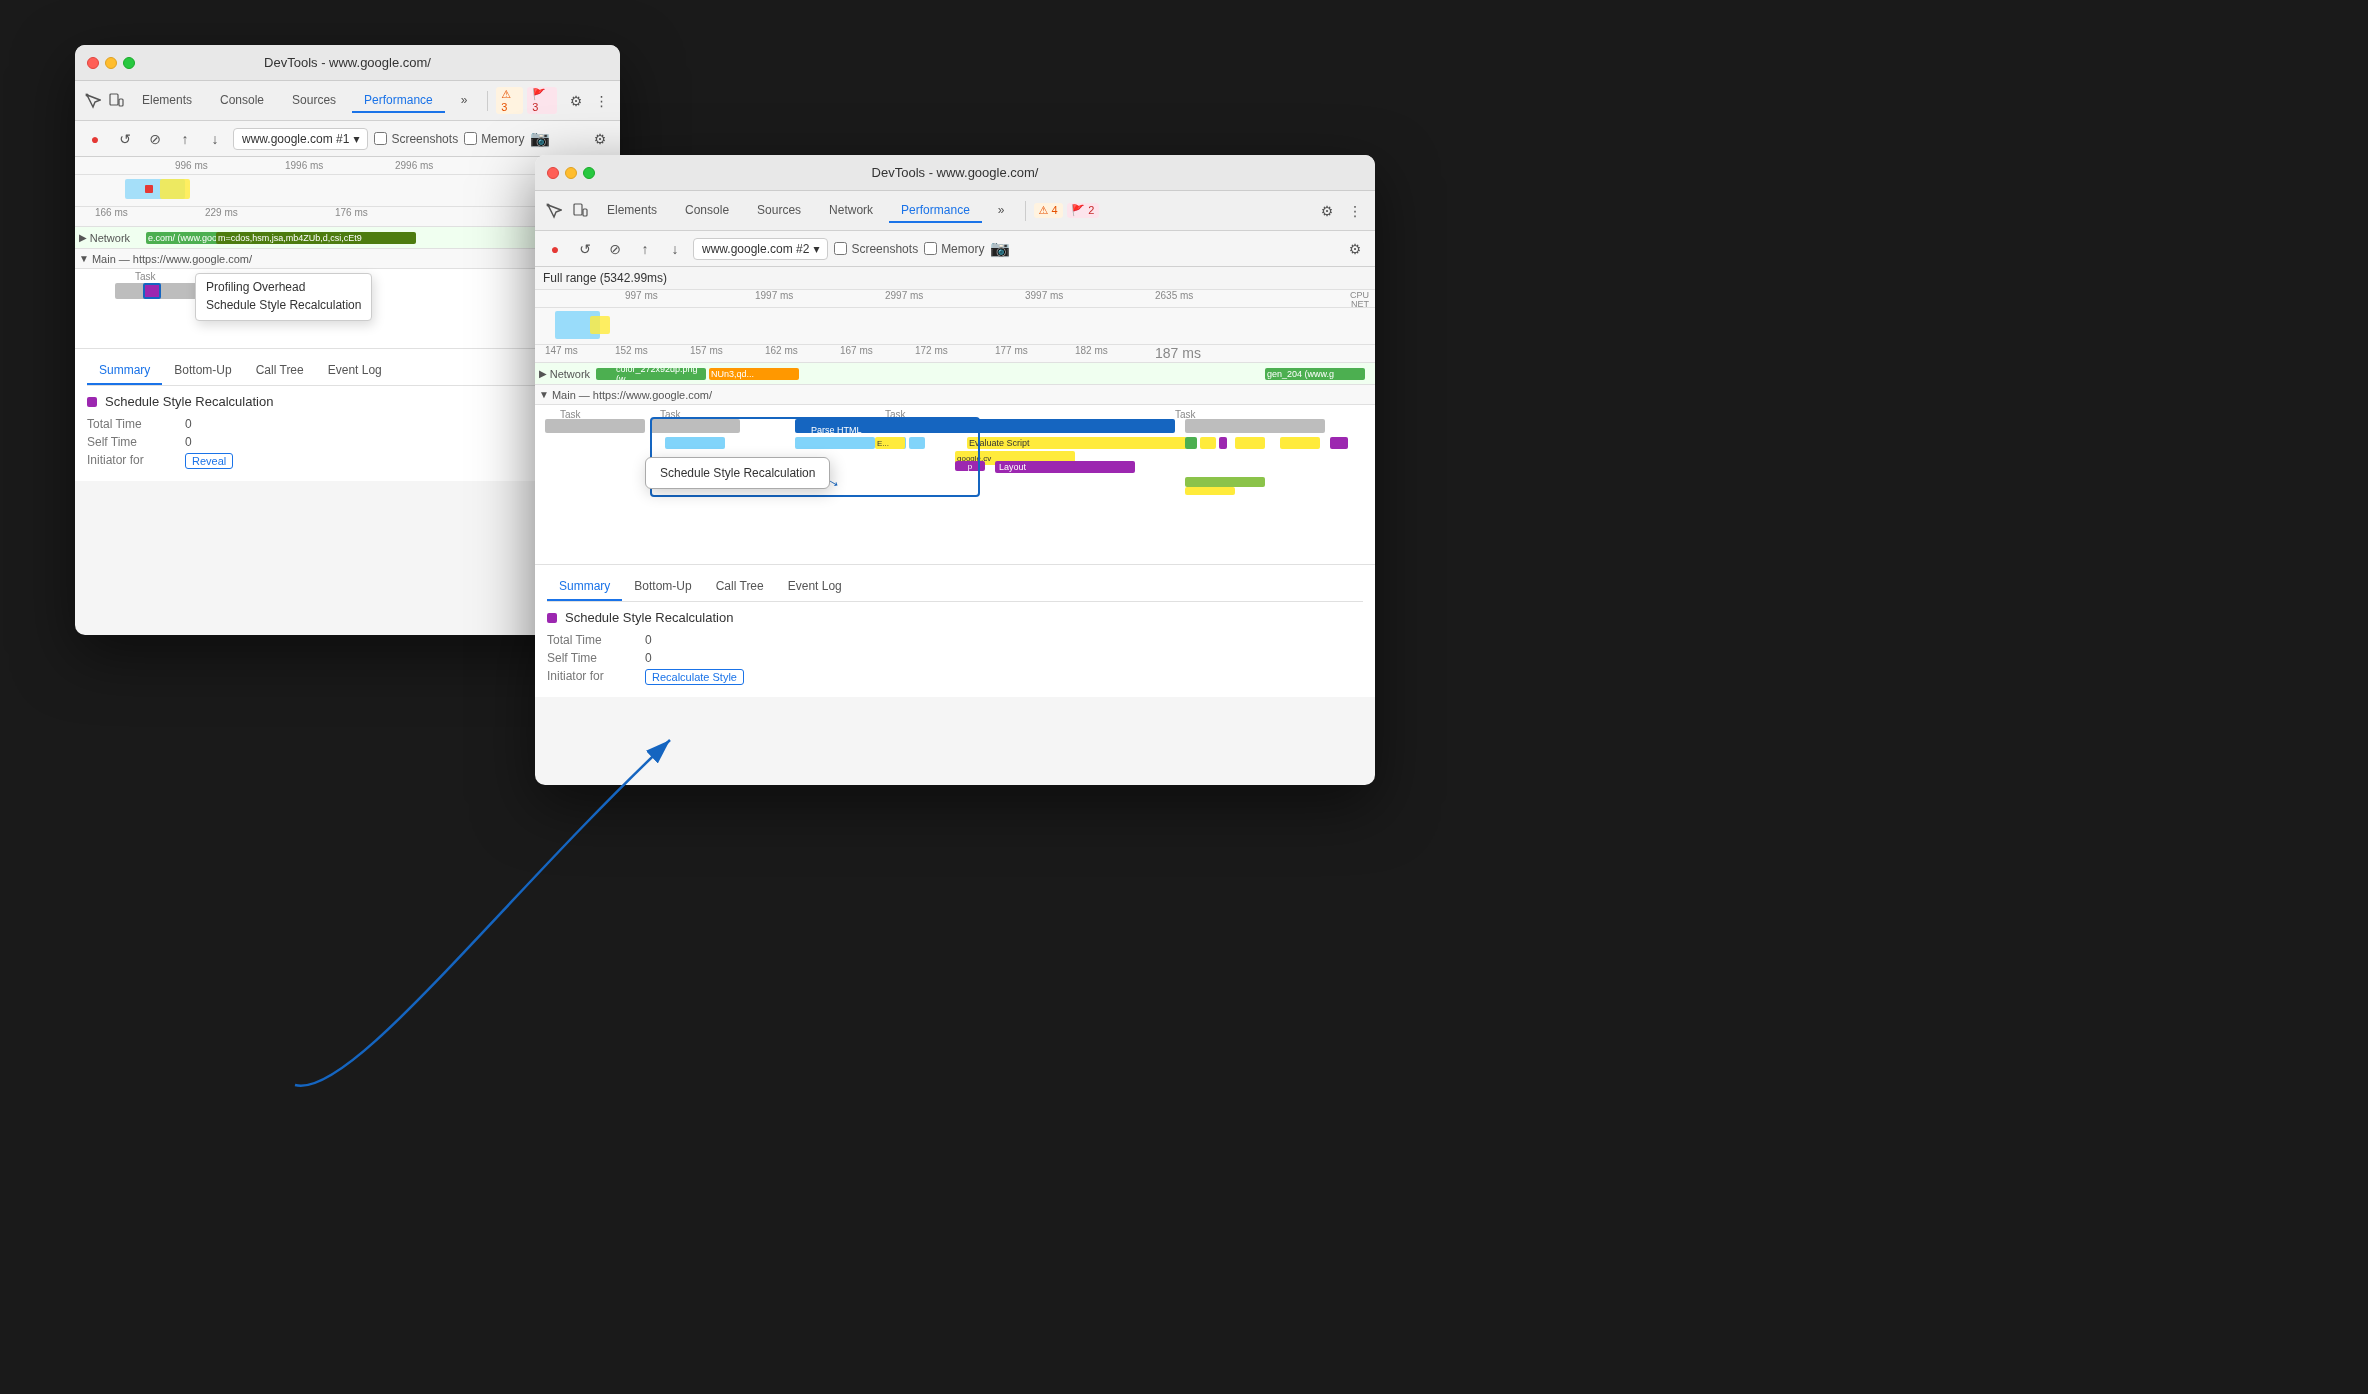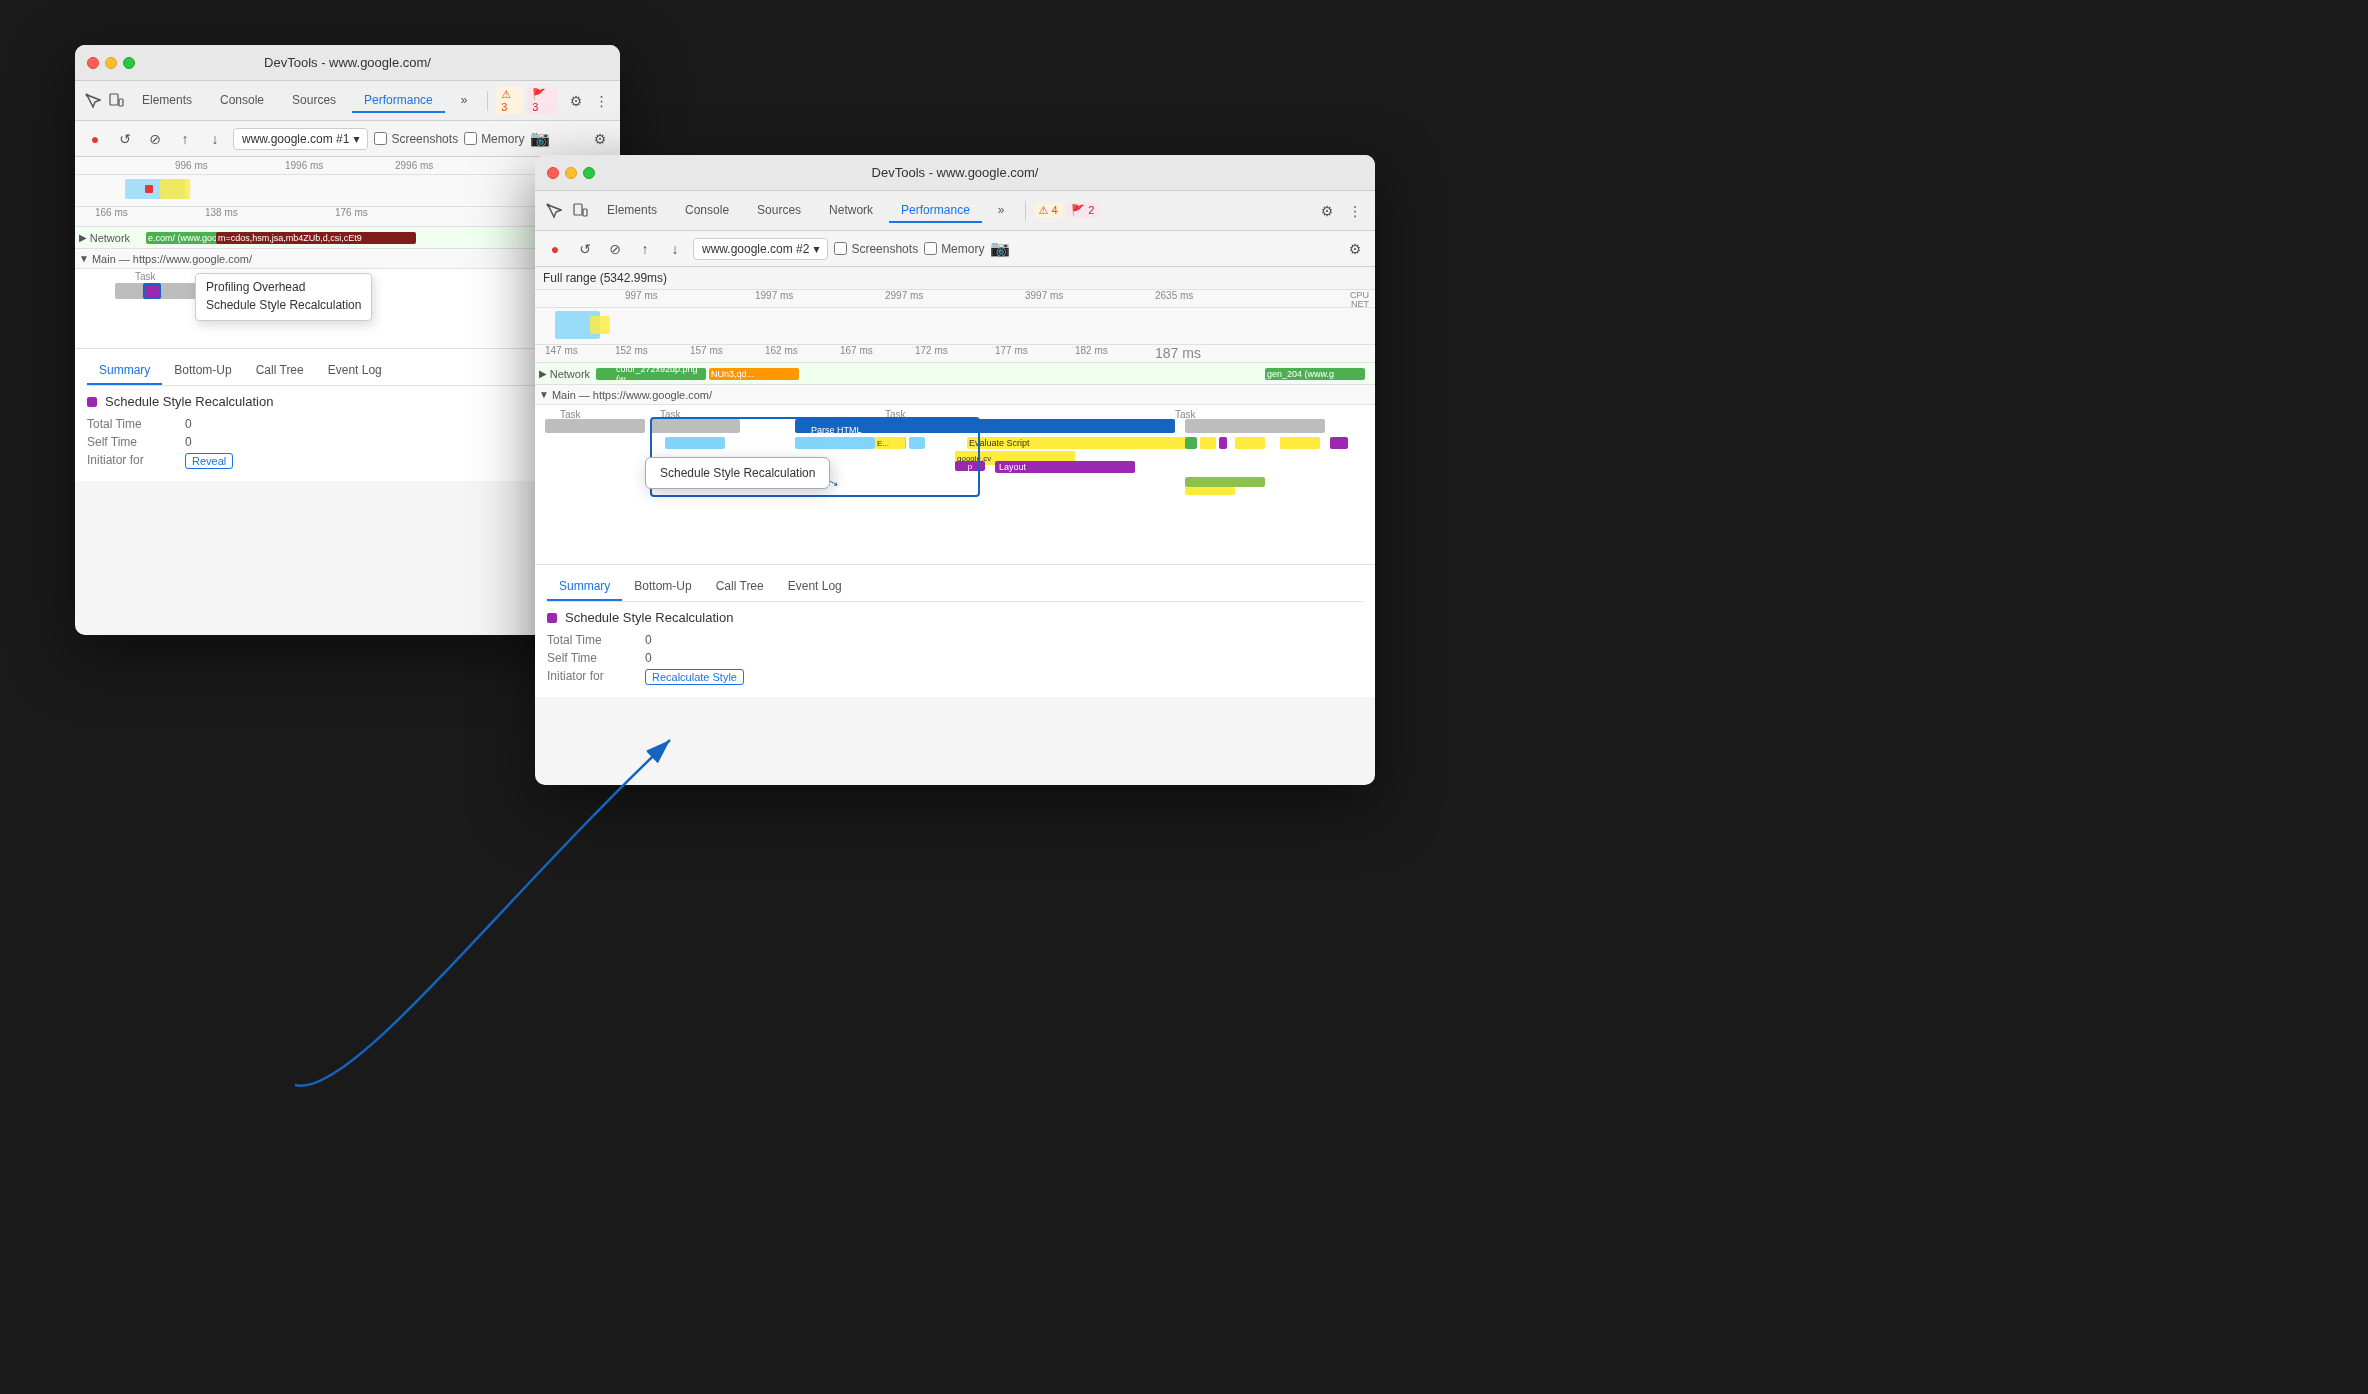--- a/index.html
+++ b/index.html
@@ -376,34 +376,34 @@
 
     <div style="position:absolute;top:20px;left:30px;right:0;height:26px;background:#f8f8f8;">
       <div style="position:absolute;left:20px;top:2px;width:60px;height:20px;background:#81d4fa;border-radius:2px;opacity:0.7;"></div>
       <div style="position:absolute;left:55px;top:2px;width:30px;height:20px;background:#ffeb3b;border-radius:2px;opacity:0.8;"></div>
       <div style="position:absolute;left:40px;top:8px;width:8px;height:8px;background:#e53935;border-radius:1px;"></div>
     </div>
   </div>
 
   <div class="td-ruler" style="height:20px;background:#f8f8f8;border-bottom:1px solid #e0e0e0;position:relative;overflow:hidden;">
     <span style="position:absolute;left:20px;font-size:10px;color:#888;">166 ms</span>
-    <span style="position:absolute;left:130px;font-size:10px;color:#888;">138 ms</span>
+    <span style="position:absolute;left:130px;font-size:10px;color:#888;">229 ms</span>
     <span style="position:absolute;left:260px;font-size:10px;color:#888;">176 ms</span>
   </div>
 
   <div style="height:22px;background:#f0fff0;display:flex;align-items:center;border-bottom:1px solid #e0e0e0;position:relative;">
     <span style="font-size:11px;color:#555;padding-left:4px;padding-right:4px;display:flex;align-items:center;gap:3px;">
       <span style="font-size:10px;">▶</span>
       <span>Network</span>
     </span>
     <div style="flex:1;position:relative;height:14px;">
       <div style="position:absolute;left:0;top:1px;width:80px;height:12px;background:#4caf50;border-radius:2px;display:flex;align-items:center;overflow:hidden;margin-left:12px;">
         <span style="font-size:9px;color:white;padding-left:2px;">e.com/ (www.goo</span>
       </div>
-      <div style="position:absolute;left:82px;top:1px;width:200px;height:12px;background:#7f1d1d;border-radius:2px;display:flex;align-items:center;overflow:hidden;">
+      <div style="position:absolute;left:82px;top:1px;width:200px;height:12px;background:#4d7c0f;border-radius:2px;display:flex;align-items:center;overflow:hidden;">
         <span style="font-size:9px;color:white;padding-left:2px;">m=cdos,hsm,jsa,mb4ZUb,d,csi,cEt9</span>
       </div>
     </div>
   </div>
 
   <div style="height:20px;display:flex;align-items:center;border-bottom:1px solid #e0e0e0;background:#f8f8f8;">
     <span style="font-size:11px;color:#555;padding-left:4px;display:flex;align-items:center;gap:3px;">
       <span style="font-size:10px;">▼</span>
       <span>Main — https://www.google.com/</span>
     </span>

